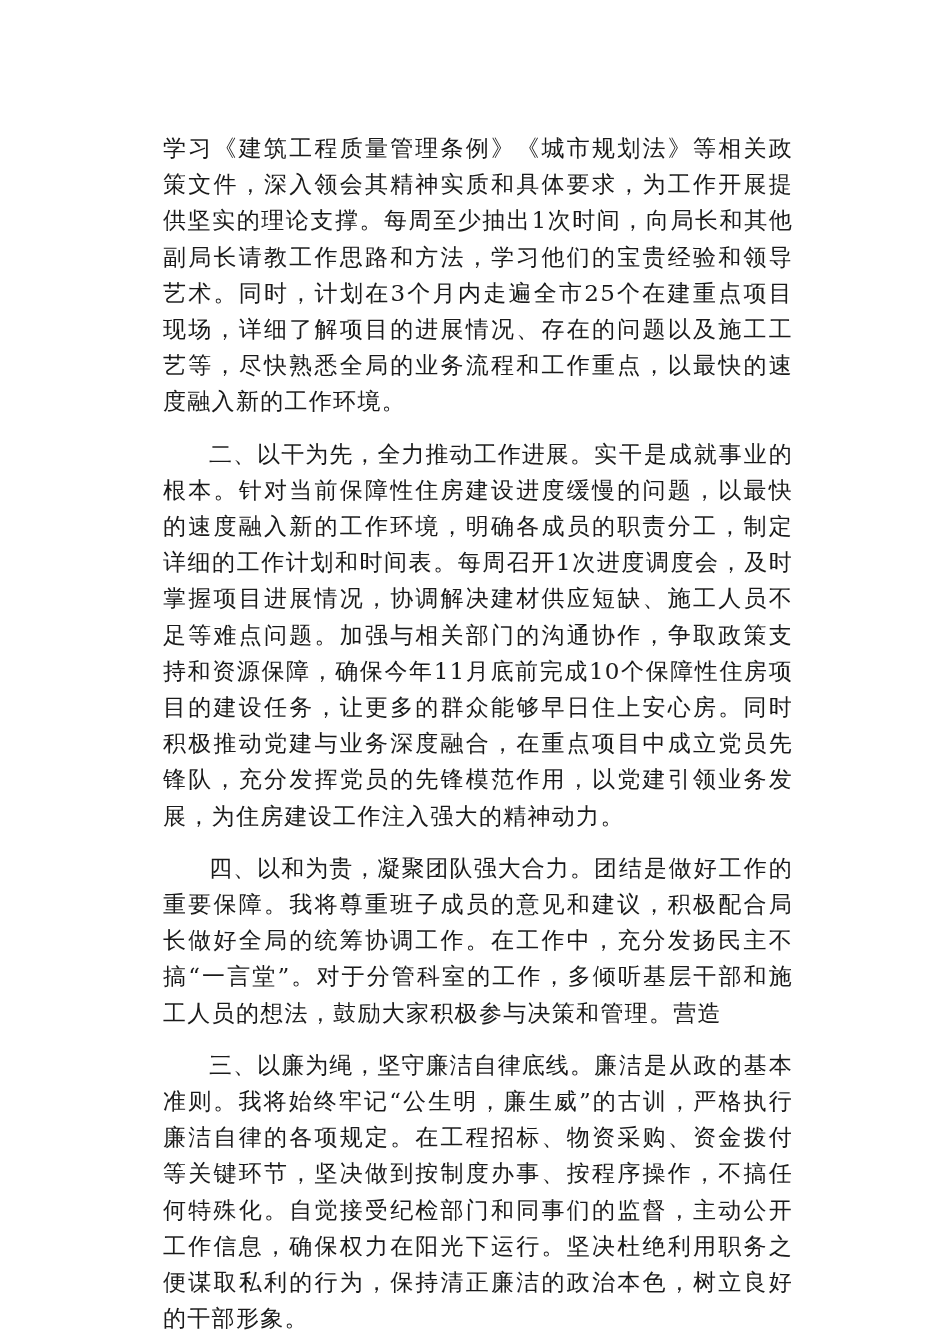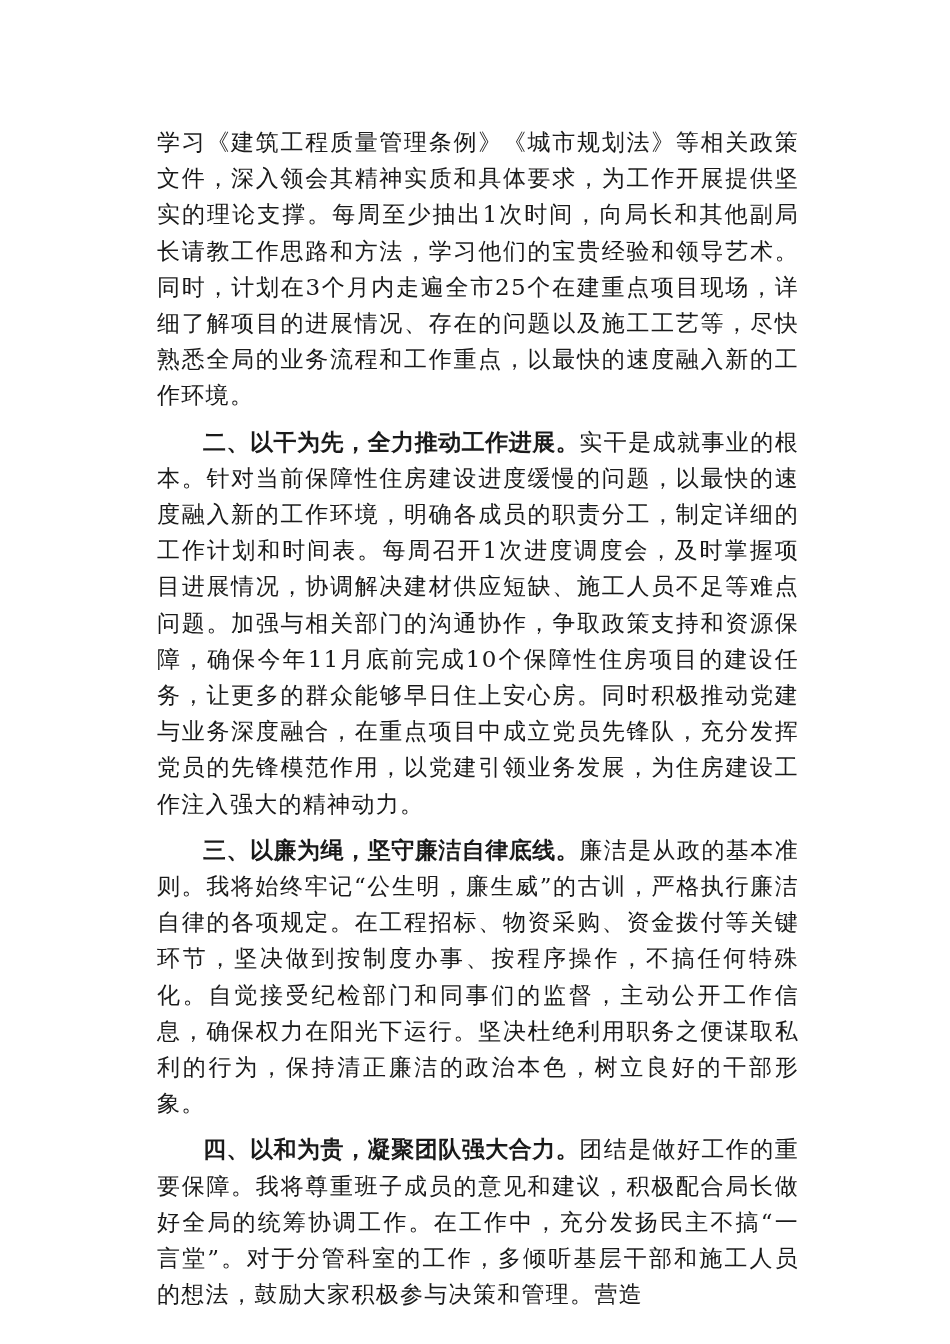--- a/index.html
+++ b/index.html
@@ -1,22 +1,22 @@
 <!DOCTYPE html>
 <html><head>
 <meta charset="utf-8">
 <style>
   html, body { margin:0; padding:0; background:#ffffff; }
   body { width:950px; height:1344px; position:relative; overflow:hidden; }
   .page { position:absolute; left:147px; top:114px; width:662px; }
-  .para { margin:10px; font-family:"DejaVu Serif", "Liberation Serif", serif; font-size:23px; line-height:36.2px; color:#1a1a1a; text-align:justify; text-justify:inter-character; letter-spacing:1.3px; }
+  .para { margin:16px; font-family:"DejaVu Serif", "Liberation Serif", serif; font-size:23px; line-height:36.2px; color:#1a1a1a; text-align:justify; text-justify:inter-character; letter-spacing:1.3px; }
   .indent { text-indent:46px; }
-  .bold { font-family:"DejaVu Sans", "Liberation Sans", sans-serif; font-weight:bold; letter-spacing:0.4px; }
+  .bold { font-family:"DejaVu Sans", "Liberation Sans", sans-serif; font-weight:normal; letter-spacing:0.4px; }
 </style>
 </head>
 <body>
 
 <div class="page">
   <p class="para"><span>学习《建筑工程质量管理条例》《城市规划法》等相关政策文件，深入领会其精神实质和具体要求，为工作开展提供坚实的理论支撑。每周至少抽出1次时间，向局长和其他副局长请教工作思路和方法，学习他们的宝贵经验和领导艺术。同时，计划在3个月内走遍全市25个在建重点项目现场，详细了解项目的进展情况、存在的问题以及施工工艺等，尽快熟悉全局的业务流程和工作重点，以最快的速度融入新的工作环境。</span></p>
   <p class="para indent"><span class="bold">二、以干为先，全力推动工作进展。</span><span>实干是成就事业的根本。针对当前保障性住房建设进度缓慢的问题，以最快的速度融入新的工作环境，明确各成员的职责分工，制定详细的工作计划和时间表。每周召开1次进度调度会，及时掌握项目进展情况，协调解决建材供应短缺、施工人员不足等难点问题。加强与相关部门的沟通协作，争取政策支持和资源保障，确保今年11月底前完成10个保障性住房项目的建设任务，让更多的群众能够早日住上安心房。同时积极推动党建与业务深度融合，在重点项目中成立党员先锋队，充分发挥党员的先锋模范作用，以党建引领业务发展，为住房建设工作注入强大的精神动力。</span></p>
+  <p class="para indent"><span class="bold">四、以和为贵，凝聚团队强大合力。</span><span>团结是做好工作的重要保障。我将尊重班子成员的意见和建议，积极配合局长做好全局的统筹协调工作。在工作中，充分发扬民主不搞“一言堂”。对于分管科室的工作，多倾听基层干部和施工人员的想法，鼓励大家积极参与决策和管理。营造</span></p>
   <p class="para indent"><span class="bold">三、以廉为绳，坚守廉洁自律底线。</span><span>廉洁是从政的基本准则。我将始终牢记“公生明，廉生威”的古训，严格执行廉洁自律的各项规定。在工程招标、物资采购、资金拨付等关键环节，坚决做到按制度办事、按程序操作，不搞任何特殊化。自觉接受纪检部门和同事们的监督，主动公开工作信息，确保权力在阳光下运行。坚决杜绝利用职务之便谋取私利的行为，保持清正廉洁的政治本色，树立良好的干部形象。</span></p>
-  <p class="para indent"><span class="bold">四、以和为贵，凝聚团队强大合力。</span><span>团结是做好工作的重要保障。我将尊重班子成员的意见和建议，积极配合局长做好全局的统筹协调工作。在工作中，充分发扬民主不搞“一言堂”。对于分管科室的工作，多倾听基层干部和施工人员的想法，鼓励大家积极参与决策和管理。营造</span></p>
 </div>
 
 </body></html>

